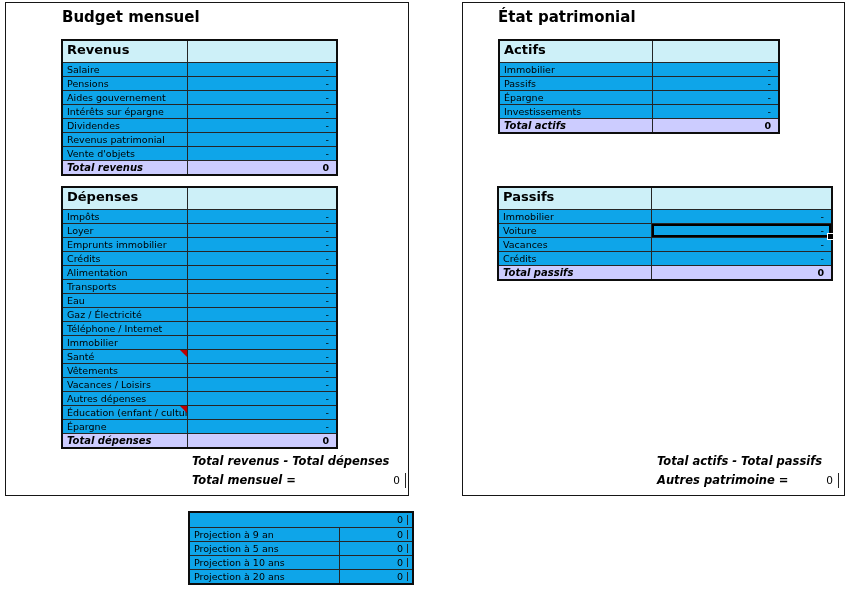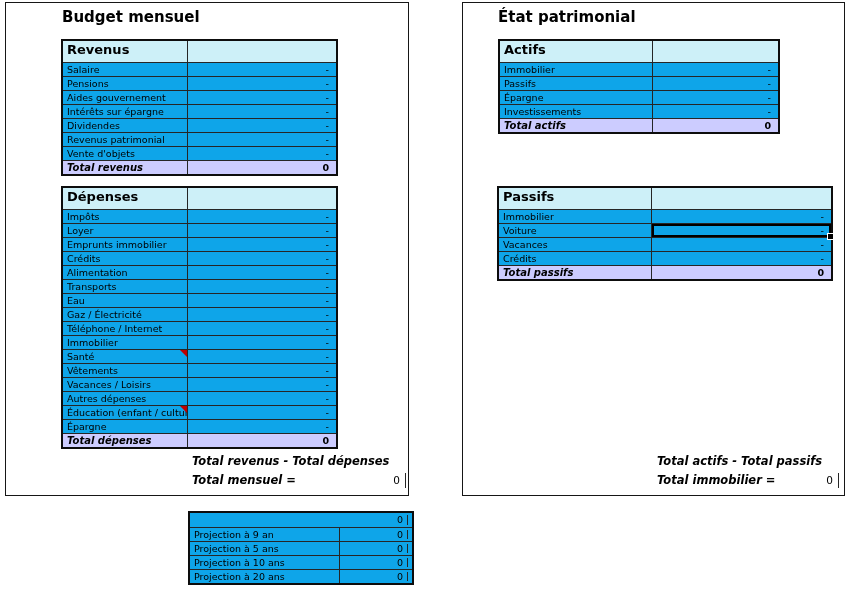--- a/index.html
+++ b/index.html
@@ -238,21 +238,21 @@
           <div class="t-value">-</div>
         </div>
         <div class="t-row t-total">
           <div class="t-label">Total passifs</div>
           <div class="t-value">0</div>
         </div>
       </div>
     <div class="summary">
       <div>Total actifs - Total passifs</div>
       <div class="sum-line2">
-        <span>Total immobilier =</span>
+        <span>Autres patrimoine =</span>
         <span class="sum-val">0</span>
       </div>
     </div>
   </section>
 
   <div class="x-table proj" id="projection-table">
       <div class="t-row">
         <div class="t-value">0</div>
       </div>
       <div class="t-row">

